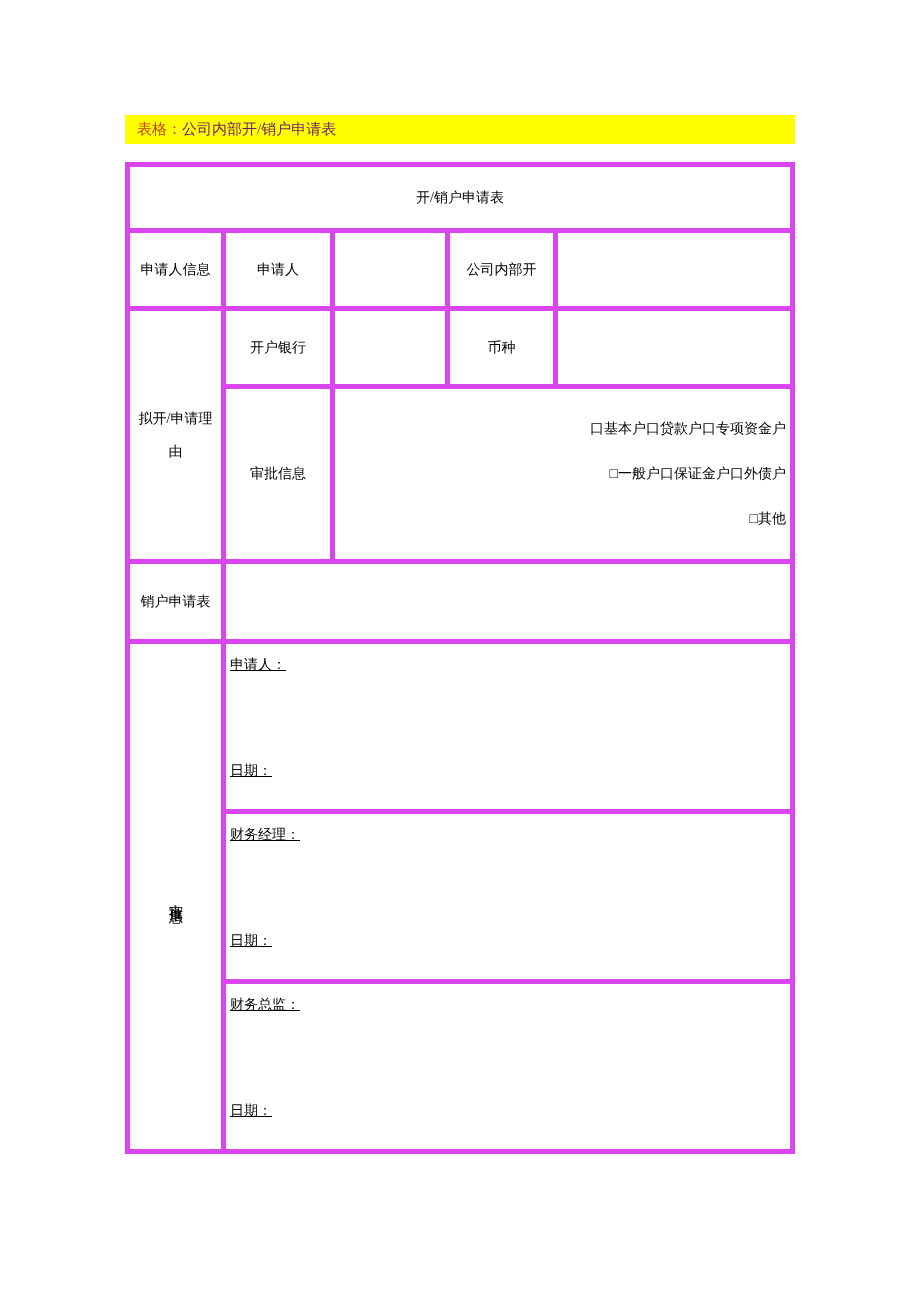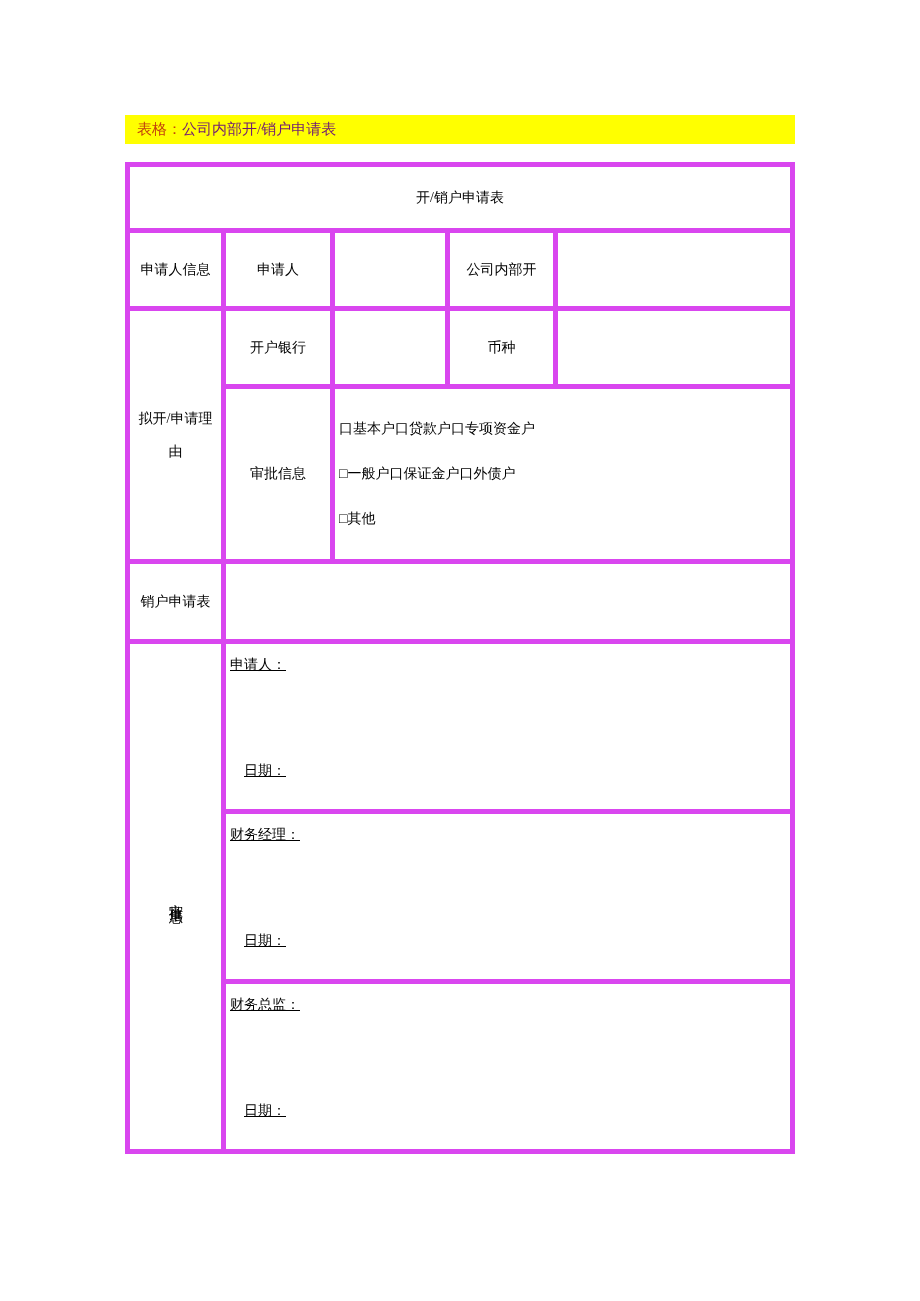--- a/index.html
+++ b/index.html
@@ -59,20 +59,21 @@
     .c4 { width: 108px; }
     .c5 {  }
     .account-attr {
       height: 170px;
     }
     .account-types {
       vertical-align: top;
       padding: 18px 4px;
       line-height: 3.2;
       font-size: 14px;
+      text-align: right;
     }
     .reason-label {
       text-align: center;
       vertical-align: middle;
       height: 80px;
     }
     .approval-label {
       text-align: center;
       vertical-align: middle;
       writing-mode: vertical-rl;
@@ -85,21 +86,20 @@
       height: 170px;
       font-size: 14px;
       text-decoration: underline;
     }
     .sign-top {
       display: block;
     }
     .sign-bottom {
       display: block;
       margin-top: 88px;
-      margin-left: 14px;
     }
     .multiline-label {
       line-height: 2.4;
       padding: 10px 4px;
     }
   </style>
 </head>
 <body>
 
 <div class="highlight-title">

